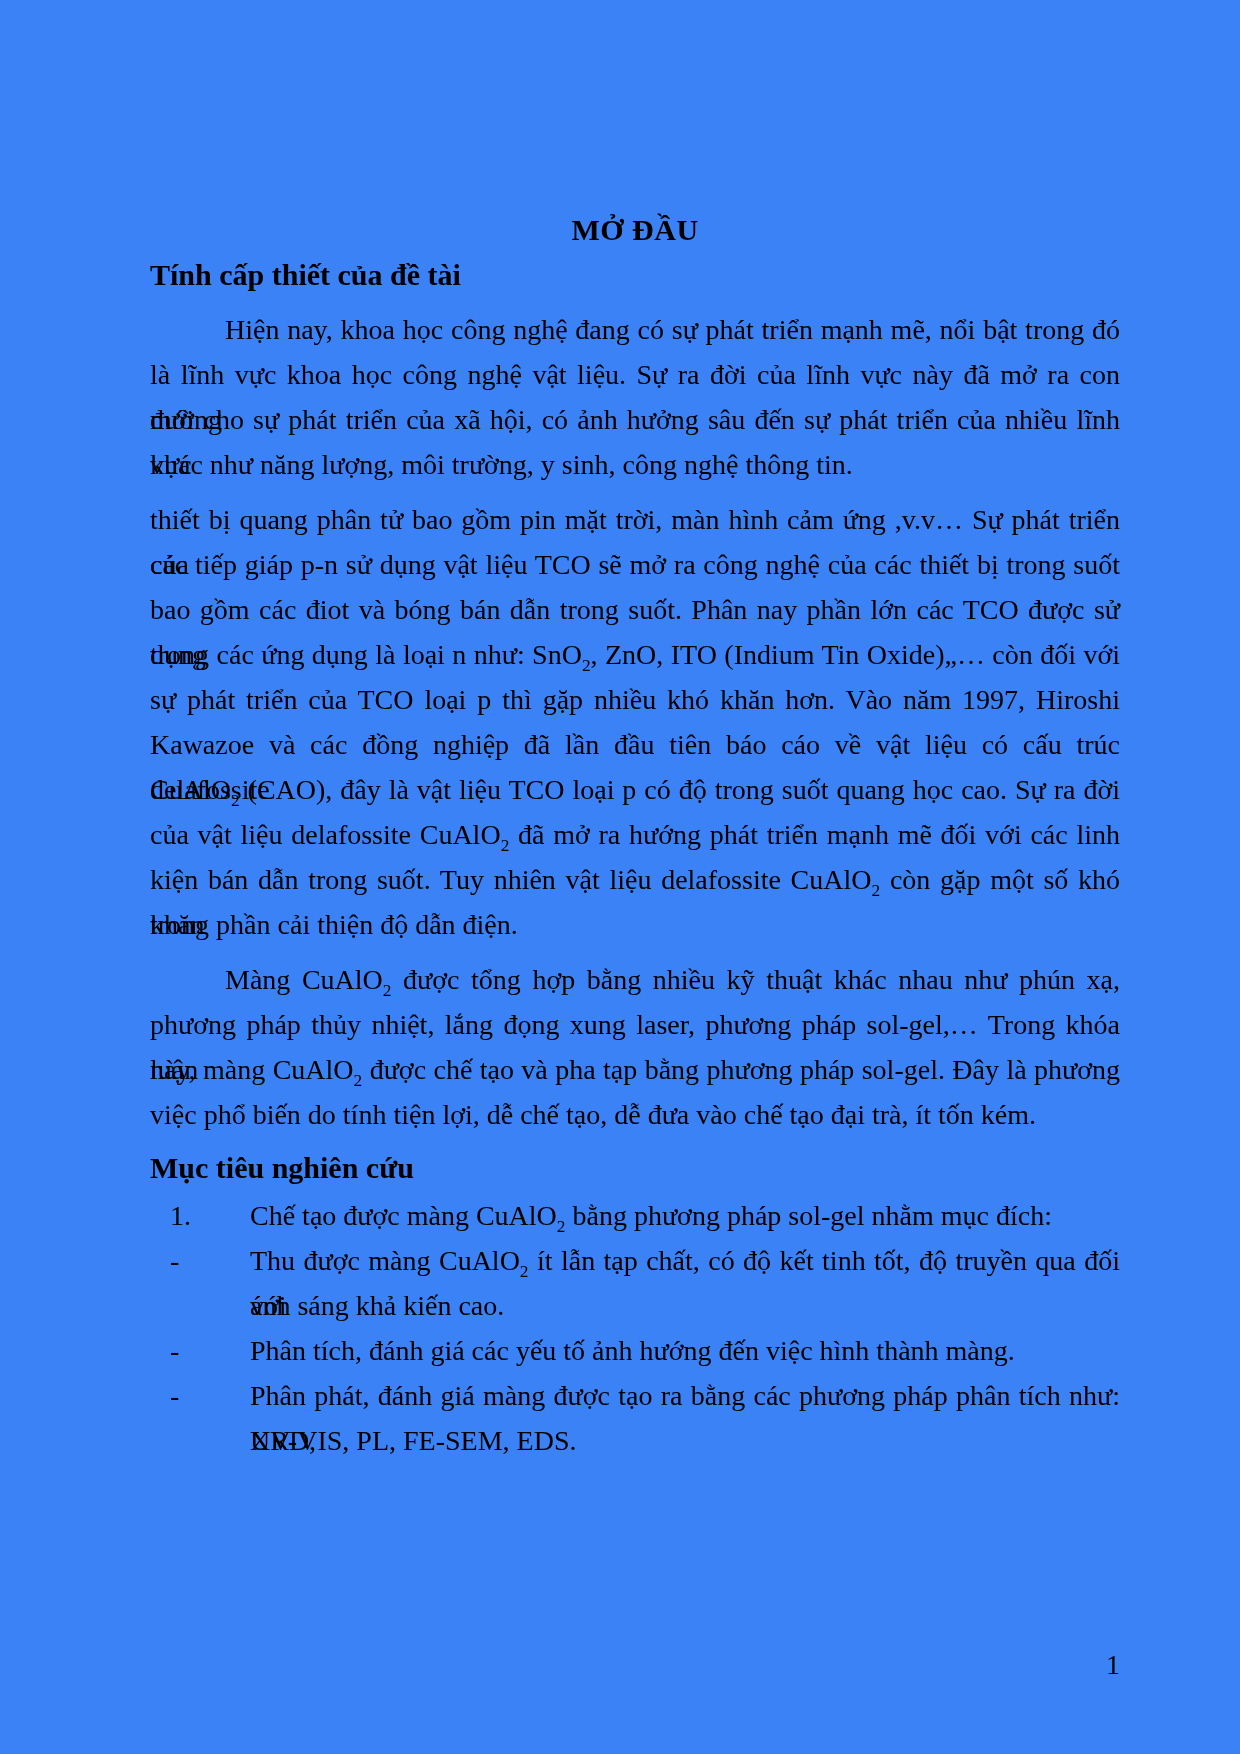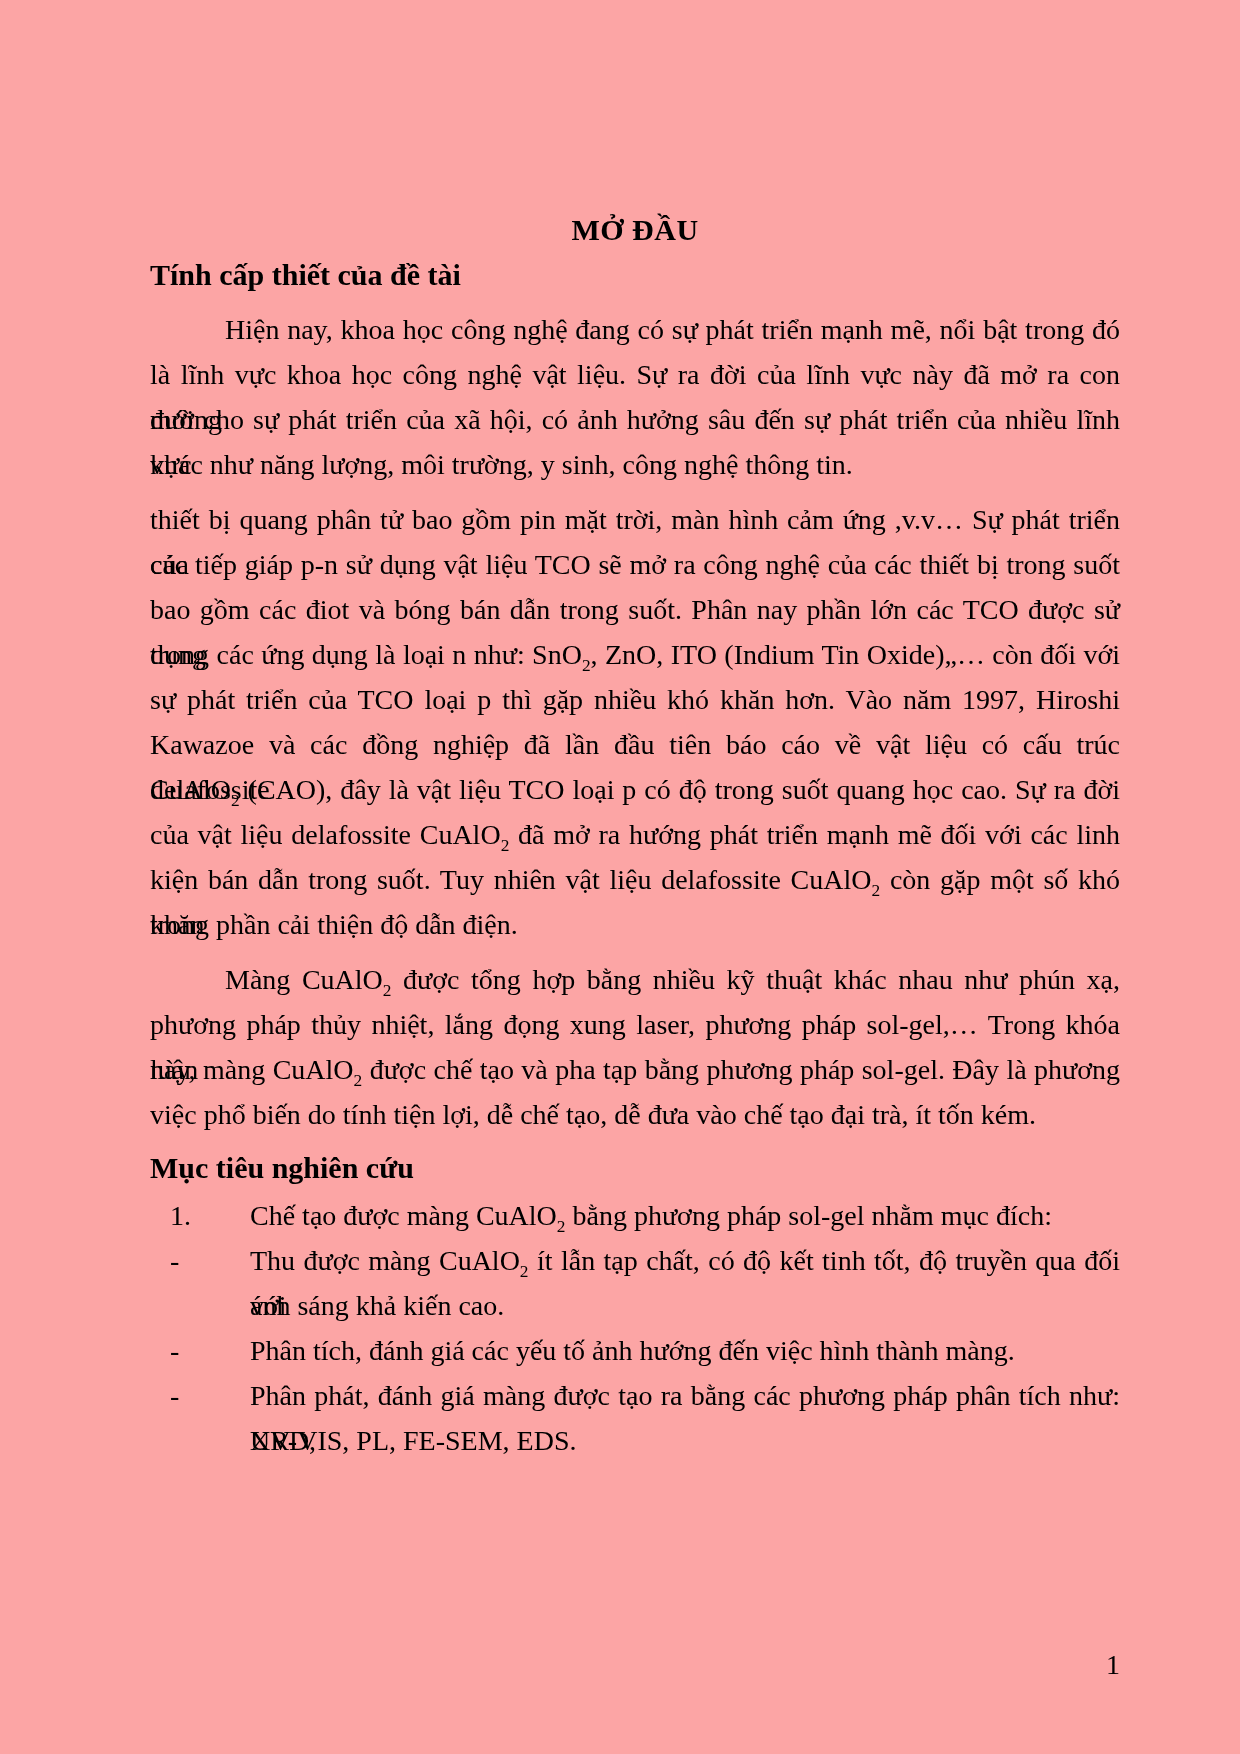--- a/index.html
+++ b/index.html
@@ -82,21 +82,21 @@
     position: absolute;
     right: 120px;
     top: 1645px;
     font-size: 28px;
     line-height: 40px;
   }
 </style>
 </head>
 <body>
 
-<div class="page" style="background: #fca5a5; color: rgb(0, 0, 0);">
+<div class="page" style="background: #3b82f6; color: rgb(0, 0, 0);">
   <div class="content">
 
     <h1 class="doc-title">MỞ ĐẦU</h1>
 
     <h2 class="doc-heading">Tính cấp thiết của đề tài</h2>
 
     <div class="para indent-first">
         <div class="line first">Hiện nay, khoa học công nghệ đang có sự phát triển mạnh mẽ, nổi bật trong đó</div>
         <div class="line">là lĩnh vực khoa học công nghệ vật liệu. Sự ra đời của lĩnh vực này đã mở ra con đường</div>
         <div class="line">mới cho sự phát triển của xã hội, có ảnh hưởng sâu đến sự phát triển của nhiều lĩnh vực</div>

